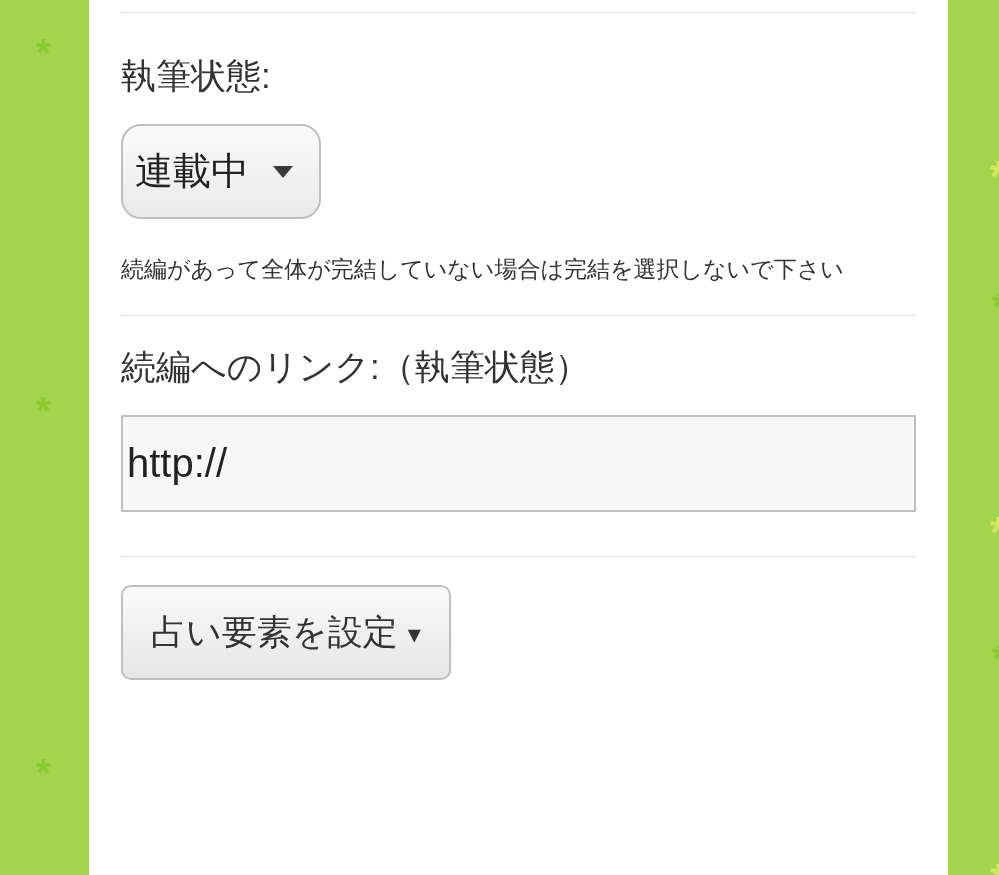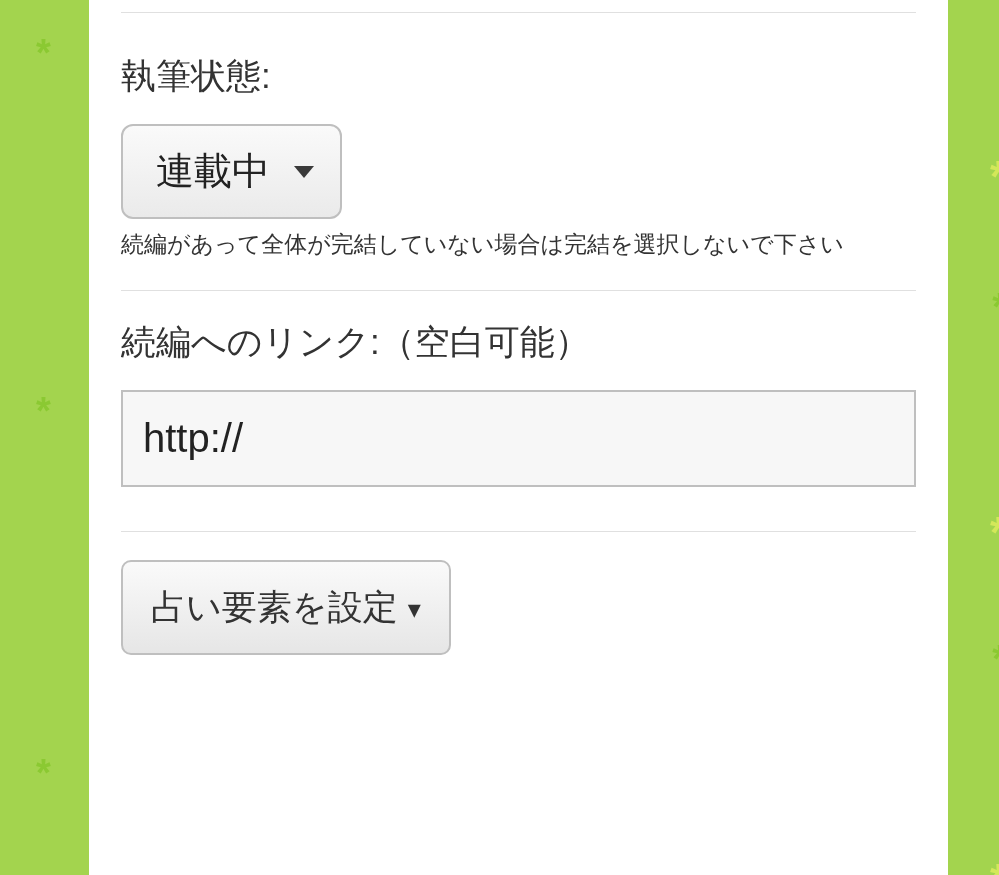--- a/index.html
+++ b/index.html
@@ -58,25 +58,25 @@
     .field-label {
       color: #333333;
       font-size: 35px;
       margin-bottom: 24px;
       display: block;
     }
     .select-wrapper {
       display: inline-block;
       position: relative;
       border: 2px solid #bfbfbf;
-      border-radius: 12px;
+      border-radius: 20px;
       background: linear-gradient(to bottom, #fafafa, #eaeaea);
-      padding: 20px 70px 20px 33px;
+      padding: 20px 70px 20px 12px;
       cursor: pointer;
-      margin-bottom: 8px;
+      margin-bottom: 33px;
     }
     .select-value {
       color: #222222;
       font-size: 38px;
     }
     .select-caret {
       position: absolute;
       right: 26px;
       top: 50%;
       transform: translateY(-50%);
@@ -88,21 +88,21 @@
     }
     .help-text {
       color: #333333;
       font-size: 23px;
       line-height: 1.5;
     }
     .text-input {
       width: 100%;
       border: 2px solid #bfbfbf;
       background: #f7f7f7;
-      padding: 24px 20px;
+      padding: 24px 4px;
       font-size: 40px;
       color: #222222;
       font-family: inherit;
       margin-bottom: 16px;
     }
     .dropdown-button {
       display: inline-block;
       border: 2px solid #bfbfbf;
       border-radius: 10px;
       background: linear-gradient(to bottom, #fafafa, #e6e6e6);
@@ -139,21 +139,21 @@
     <div class="top-divider"></div>
     <span class="field-label">執筆状態:</span>
     <div class="select-wrapper">
       <span class="select-value">連載中</span>
       <span class="select-caret"></span>
     </div>
     <div class="help-text">続編があって全体が完結していない場合は完結を選択しないで下さい</div>
   </div>
 
   <div class="form-section">
-    <span class="field-label">続編へのリンク:（空白可能）</span>
+    <span class="field-label">続編へのリンク:（執筆状態）</span>
     <input type="text" class="text-input" value="http://" style="">
   </div>
 
   <div class="form-section">
     <div class="dropdown-button">
       <span>占い要素を設定</span><span class="caret-small">▾</span>
     </div>
   </div>
 
 </div>

